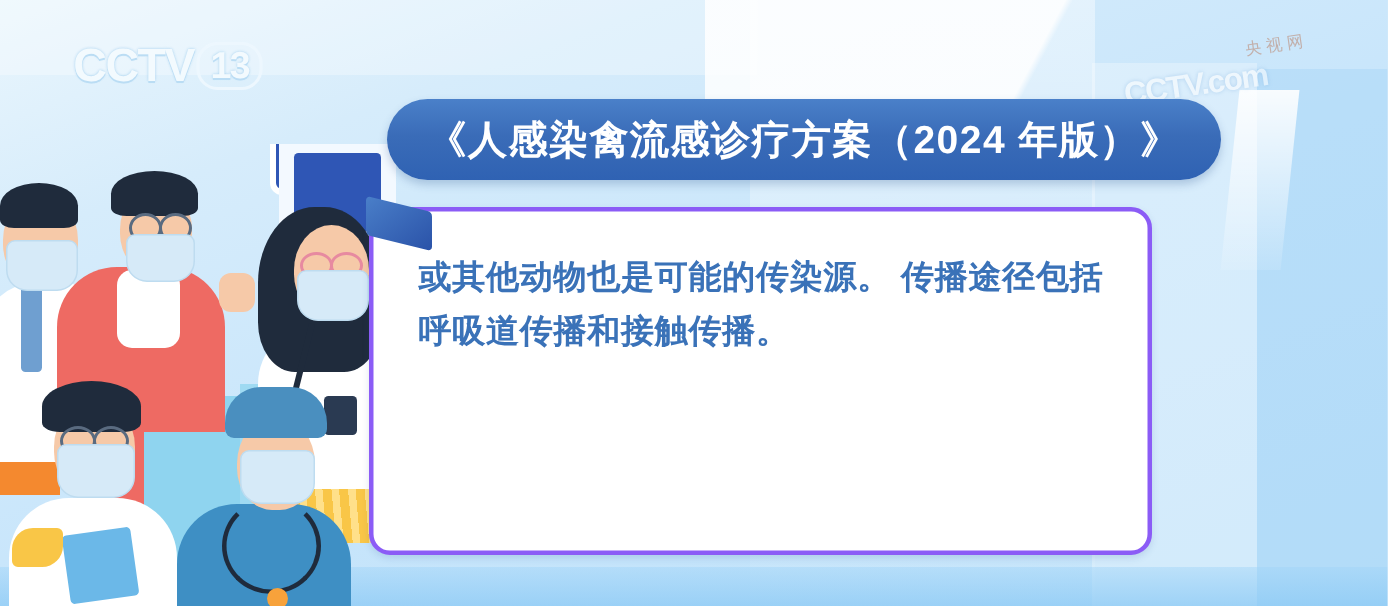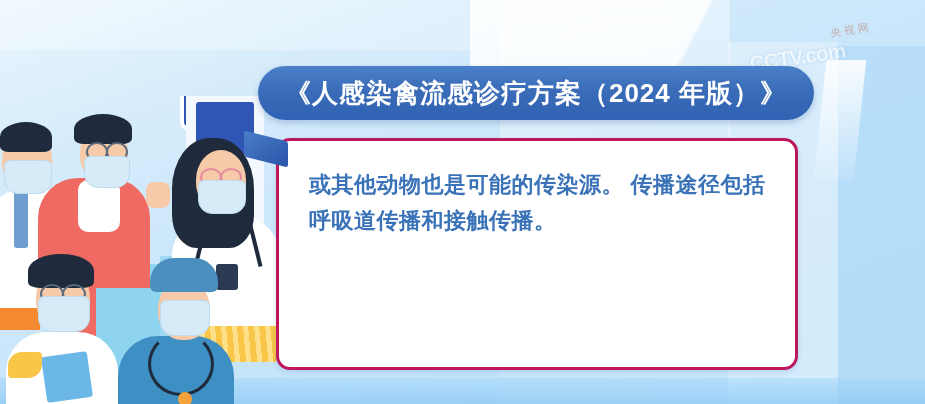--- a/index.html
+++ b/index.html
@@ -76,22 +76,22 @@
 
   
   .banner{position:absolute;left:258px;top:66px;width:556px;height:54px;
     background:linear-gradient(180deg,#4a80c9 0%,#3a6cb8 45%,#2f62b3 100%);
     border-radius:27px;box-shadow:0 3px 6px rgba(40,80,140,.25);
     display:flex;align-items:center;justify-content:center;}
   .banner-txt{color:#ffffff;font-size:26px;font-weight:bold;letter-spacing:1px;
     white-space:nowrap;line-height:1;}
 
   
-  .card{position:absolute;left:276px;top:138px;width:516px;height:226px;
-    background:#ffffff;border:3px solid #be185d;border-radius:14px;
+  .card{position:absolute;left:246px;top:138px;width:516px;height:226px;
+    background:#ffffff;border:3px solid #8b5cf6;border-radius:14px;
     box-shadow:0 2px 5px rgba(40,80,140,.15);}
   .card-tab{position:absolute;left:244px;top:136px;width:44px;height:26px;
     background:linear-gradient(135deg,#4a7fc9,#2a52a8);
     transform:skewY(14deg);border-radius:3px;z-index:2;}
   .card-body{position:absolute;left:30px;top:26px;right:26px;
     color:#3a72b8;font-size:22px;font-weight:bold;line-height:1.62;
     letter-spacing:.5px;}
 </style>
 </head>
 <body>
@@ -156,20 +156,23 @@
 
     <div class="p-body" style="left:118px;top:240px;width:116px;height:78px;background:#3e8fc4;"></div>
     <div class="p-head skin" style="left:158px;top:182px;width:52px;height:62px;"></div>
     <div style="position:absolute;left:150px;top:162px;width:68px;height:34px;background:#4a8fbf;border-radius:24px 24px 6px 6px;"></div>
     <div class="p-mask" style="left:160px;top:204px;width:48px;height:34px;"></div>
     <div class="stetho" style="left:148px;top:236px;width:60px;height:58px;"></div>
     <div style="position:absolute;left:178px;top:296px;width:14px;height:14px;background:#f7a23b;border-radius:50%;"></div>
   </div>
 
   <div class="cctv13">
+    <div class="c-main">
+      <span>CCTV</span><span class="c-num">13</span>
+    </div>
   </div>
 
   <div class="cctvcom">
     <div class="w-cn">央视网</div>
     <div class="w-en">CCTV.com</div>
   </div>
 
   <div class="banner">
     <span class="banner-txt">《人感染禽流感诊疗方案（2024 年版）》</span>
   </div>

